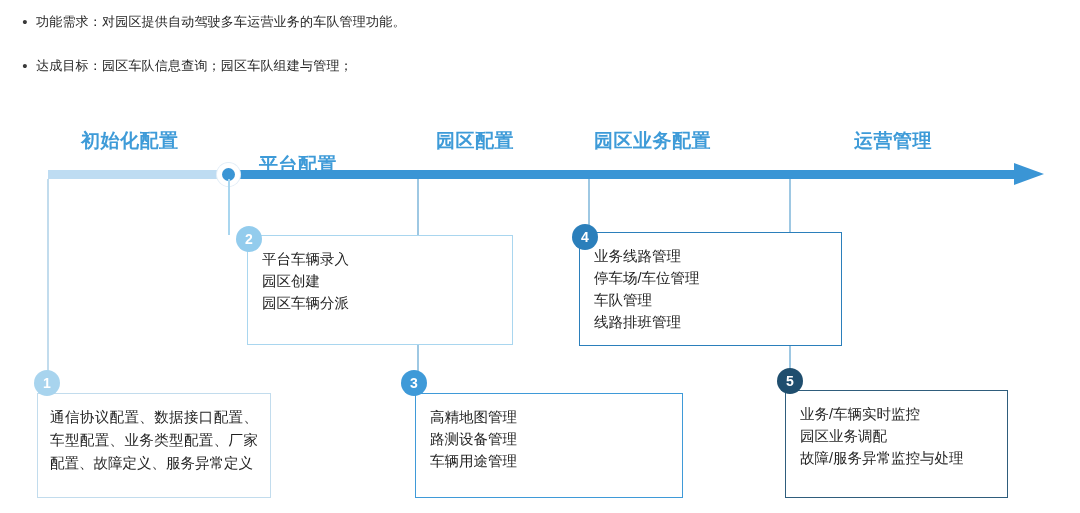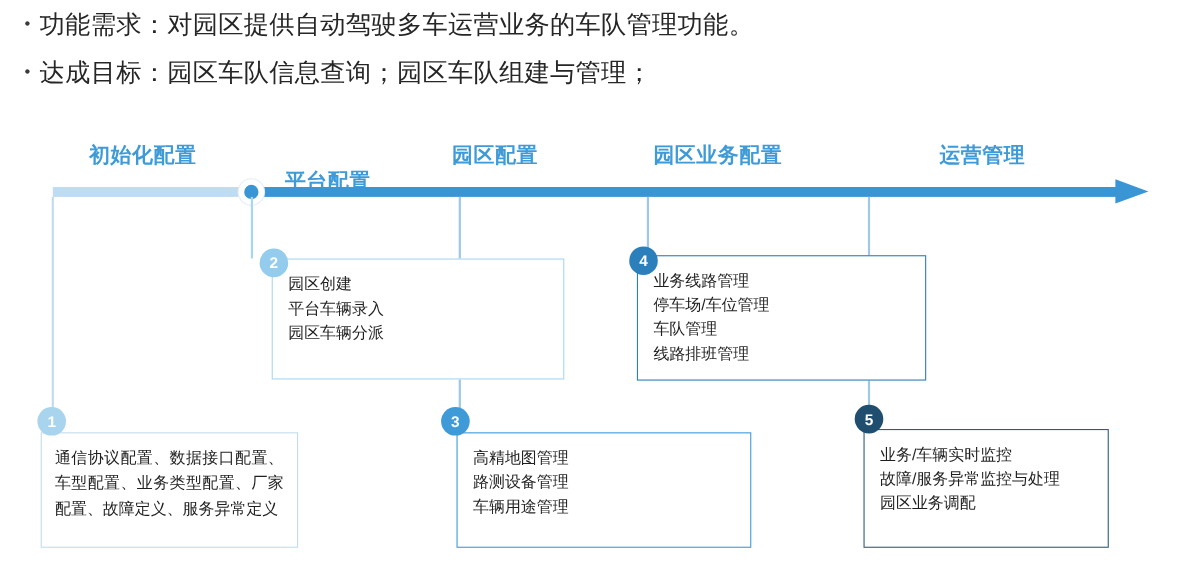--- a/index.html
+++ b/index.html
@@ -30,21 +30,21 @@
   }
   .bullet-dot {
     width: 22px;
     flex: 0 0 22px;
     text-align: center;
     font-size: 15px;
     line-height: 28px;
     color: #3a3a3a;
   }
   .bullet-text {
-    font-size: 23px;
+    font-size: 13px;
     line-height: 28px;
     letter-spacing: 0.2px;
     color: #262626;
     white-space: nowrap;
   }
 
   
   .timeline {
     position: absolute;
     left: 0;
@@ -166,40 +166,40 @@
   <div class="bullet-row">
     <span class="bullet-dot">•</span>
     <span class="bullet-text">达成目标：园区车队信息查询；园区车队组建与管理；</span>
   </div>
 </div>
 
 <div class="timeline">
 
   <div class="phase-label" style="left:62px;margin-left:19px;">初始化配置</div>
   <div class="phase-label" style="left:259px;margin-top:24px;">平台配置</div>
-  <div class="phase-label" style="left:411px;text-align:center;">园区配置</div>
+  <div class="phase-label" style="left:436px;text-align:center;">园区配置</div>
   <div class="phase-label" style="left:594px;text-align:center;">园区业务配置</div>
   <div class="phase-label" style="left:854px;">运营管理</div>
 
   <div class="axis-light"></div>
   <div class="axis-dark"></div>
   <div class="axis-arrow"></div>
   <div class="axis-marker-ring"></div>
   <div class="axis-marker-dot"></div>
 
   <div class="vline" style="left:47px;  top:179px; height:214px; background:#c2dced;"></div>
   <div class="vline" style="left:228px; top:179px; height:56px;  background:#a9d6ef;"></div>
   <div class="vline" style="left:417px; top:179px; height:214px; background:#9ec8e3;"></div>
   <div class="vline" style="left:588px; top:179px; height:56px;  background:#9ec8e3;"></div>
   <div class="vline" style="left:789px; top:179px; height:214px; background:#9ec8e3;"></div>
 
   <div class="info-box" style="left:247px; top:235px; width:266px; height:110px; border:1.5px solid #a9d6ef;">
     <div class="lines">
+      <div>平台车辆录入</div>
       <div>园区创建</div>
-      <div>平台车辆录入</div>
       <div>园区车辆分派</div>
     </div>
   </div>
   <div class="badge" style="left:236px; top:226px; background:#93cced;">2</div>
 
   <div class="info-box" style="left:579px; top:232px; width:263px; height:114px; border:1.5px solid #2b7fbb;">
     <div class="lines">
       <div>业务线路管理</div>
       <div>停车场/车位管理</div>
       <div>车队管理</div>
@@ -220,19 +220,19 @@
       <div>高精地图管理</div>
       <div>路测设备管理</div>
       <div>车辆用途管理</div>
     </div>
   </div>
   <div class="badge" style="left:401px; top:370px; background:#3f9ad8;">3</div>
 
   <div class="info-box" style="left:785px; top:390px; width:223px; height:108px; border:1.5px solid #2f5d7c;">
     <div class="lines">
       <div>业务/车辆实时监控</div>
+      <div>园区业务调配</div>
       <div>故障/服务异常监控与处理</div>
-      <div>园区业务调配</div>
     </div>
   </div>
   <div class="badge" style="left:777px; top:368px; background:#1f4e6e;">5</div>
 
 </div>
 
 </body></html>

